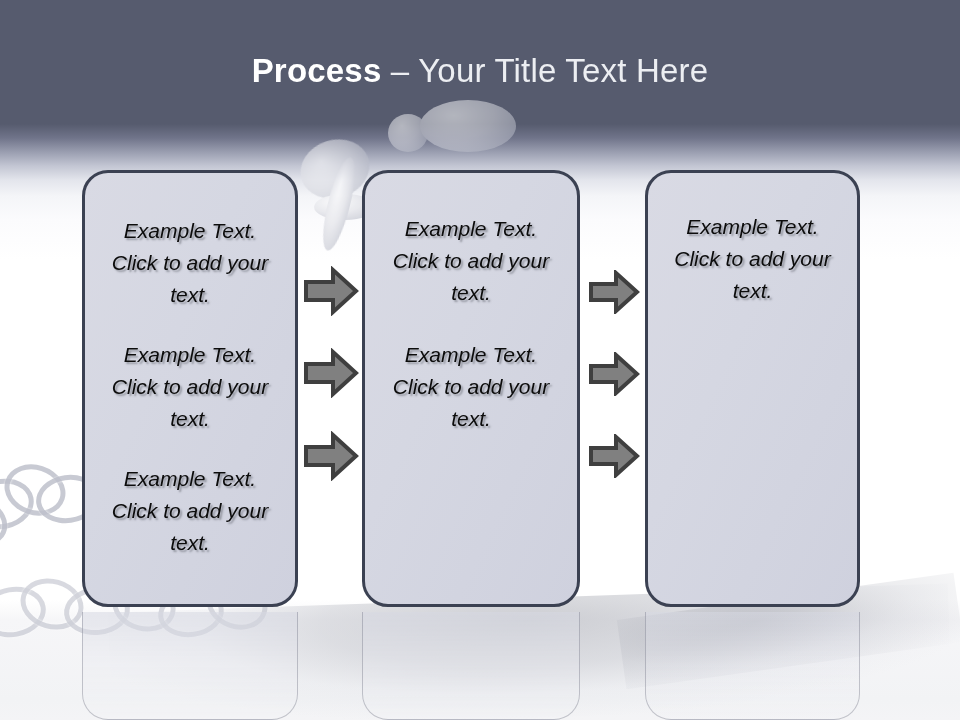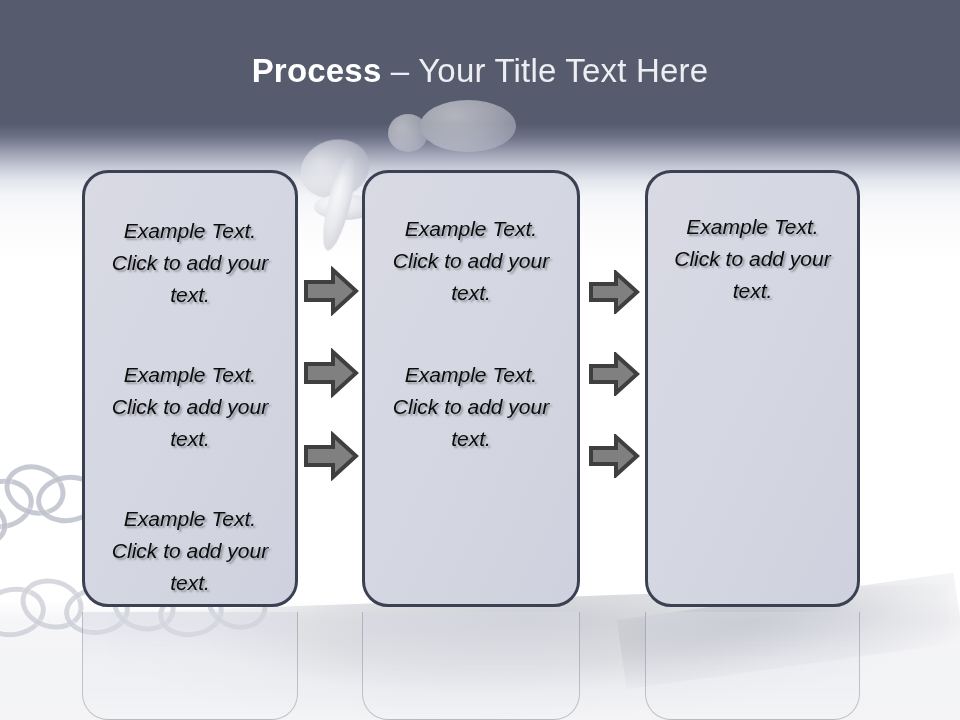--- a/index.html
+++ b/index.html
@@ -114,21 +114,20 @@
     position: absolute;
     top: 170px;
     height: 437px;
     border: 3px solid #3b4152;
     border-radius: 26px;
     background: linear-gradient(115deg, #d9dae4 0%, #d5d7e2 40%, #d2d4e0 70%, #cfd1de 100%);
     box-sizing: border-box;
     display: flex;
     flex-direction: column;
     align-items: center;
-    gap: 20px;
   }
   #box1 { left: 82px;  width: 216px; }
   #box2 { left: 362px; width: 218px; }
   #box3 { left: 645px; width: 215px; }
 
   .ptext {
     width: 86%;
     text-align: center;
     font-style: italic;
     font-size: 21px;

